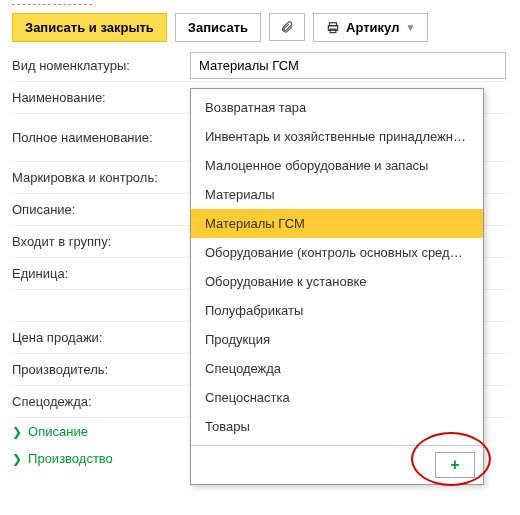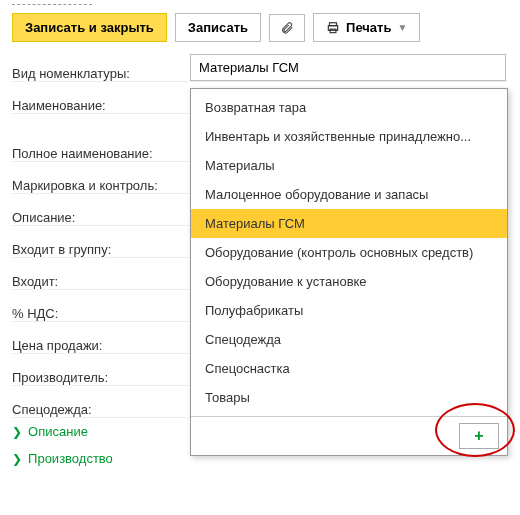--- a/index.html
+++ b/index.html
@@ -14,21 +14,21 @@
     overflow: hidden;
     position: relative;
   }
   .dashed-top {
     border-top: 1px dashed #999;
     width: 80px;
     margin: 4px 0 0 12px;
   }
   .toolbar {
     display: flex;
-    align-items: flex-end;
+    align-items: flex-start;
     gap: 8px;
     padding: 8px 12px;
   }
   .btn {
     border: 1px solid #bbb;
     background: #fff;
     padding: 6px 12px;
     font-size: 13px;
     cursor: pointer;
     display: inline-flex;
@@ -39,21 +39,21 @@
   }
   .btn-primary {
     background: #ffdb4d;
     border-color: #e6c200;
     font-weight: bold;
   }
   .btn-icon-only { padding: 6px 10px; }
   .form-area { padding: 0 12px; }
   .form-row {
     display: flex;
-    align-items: flex-end;
+    align-items: center;
     min-height: 32px;
     border-bottom: 1px solid #eee;
   }
   .form-label {
     width: 178px;
     color: #333;
     flex-shrink: 0;
   }
   .form-field {
     flex: 1;
@@ -67,21 +67,21 @@
     width: 100%;
     border: 1px solid #bbb;
     padding: 5px 8px;
     font-size: 13px;
     background: #fff;
   }
   .dropdown {
     position: absolute;
     left: 190px;
     top: 88px;
-    width: 318px;
+    width: 294px;
     background: #fff;
     border: 1px solid #999;
     box-shadow: 2px 2px 6px rgba(0,0,0,0.2);
     z-index: 10;
   }
   .dropdown-list {
     max-height: 356px;
     overflow-y: auto;
     padding: 4px 0;
   }
@@ -155,21 +155,21 @@
     </span>
   </button>
   <button class="btn">
     <span class="printer-icon">
       <svg width="14" height="14" viewBox="0 0 24 24" fill="none" stroke="#333" stroke-width="2">
           <rect x="6" y="3" width="12" height="5"></rect>
           <rect x="4" y="8" width="16" height="8"></rect>
           <rect x="7" y="14" width="10" height="6"></rect>
         </svg>
     </span>
-    <span>Печать</span>
+    <span>Артикул</span>
     <span style="color:#888;font-size:10px;">▼</span>
   </button>
 </div>
 
 <div class="form-area">
   <div class="form-row">
     <div class="form-label">Вид номенклатуры:</div>
     <div class="combo">
       <input class="combo-input" value="Материалы ГСМ" style="">
     </div>
@@ -188,25 +188,24 @@
     </div>
   <div class="form-row">
       <div class="form-label">Описание:</div>
       <div class="form-field"></div>
     </div>
   <div class="form-row">
       <div class="form-label">Входит в группу:</div>
       <div class="form-field"></div>
     </div>
   <div class="form-row">
-      <div class="form-label">Входит:</div>
-      <div class="form-field"></div>
-    </div>
-  <div class="form-row">
-      <div class="form-label">% НДС:</div>
+      <div class="form-label">Единица:</div>
+      <div class="form-field"></div>
+    </div>
+  <div class="form-row">
       <div class="form-field"></div>
     </div>
   <div class="form-row">
       <div class="form-label">Цена продажи:</div>
       <div class="form-field"></div>
     </div>
   <div class="form-row">
       <div class="form-label">Производитель:</div>
       <div class="form-field"></div>
     </div>
@@ -221,26 +220,27 @@
   <div class="expander">
     <span class="chev">❯</span>
     <span>Производство</span>
   </div>
 </div>
 
 <div class="dropdown">
   <div class="dropdown-list" id="dropdown-list">
       <div class="dropdown-item">Возвратная тара</div>
       <div class="dropdown-item">Инвентарь и хозяйственные принадлежно...</div>
+      <div class="dropdown-item">Малоценное оборудование и запасы</div>
       <div class="dropdown-item">Материалы</div>
-      <div class="dropdown-item">Малоценное оборудование и запасы</div>
       <div class="dropdown-item selected">Материалы ГСМ</div>
       <div class="dropdown-item">Оборудование (контроль основных средств)</div>
       <div class="dropdown-item">Оборудование к установке</div>
       <div class="dropdown-item">Полуфабрикаты</div>
+      <div class="dropdown-item">Продукция</div>
       <div class="dropdown-item">Спецодежда</div>
       <div class="dropdown-item">Спецоснастка</div>
       <div class="dropdown-item">Товары</div>
     </div>
   <div class="dropdown-footer">
     <div class="add-btn">
       <span>+</span>
     </div>
     <div class="highlight-ellipse"></div>
   </div>

